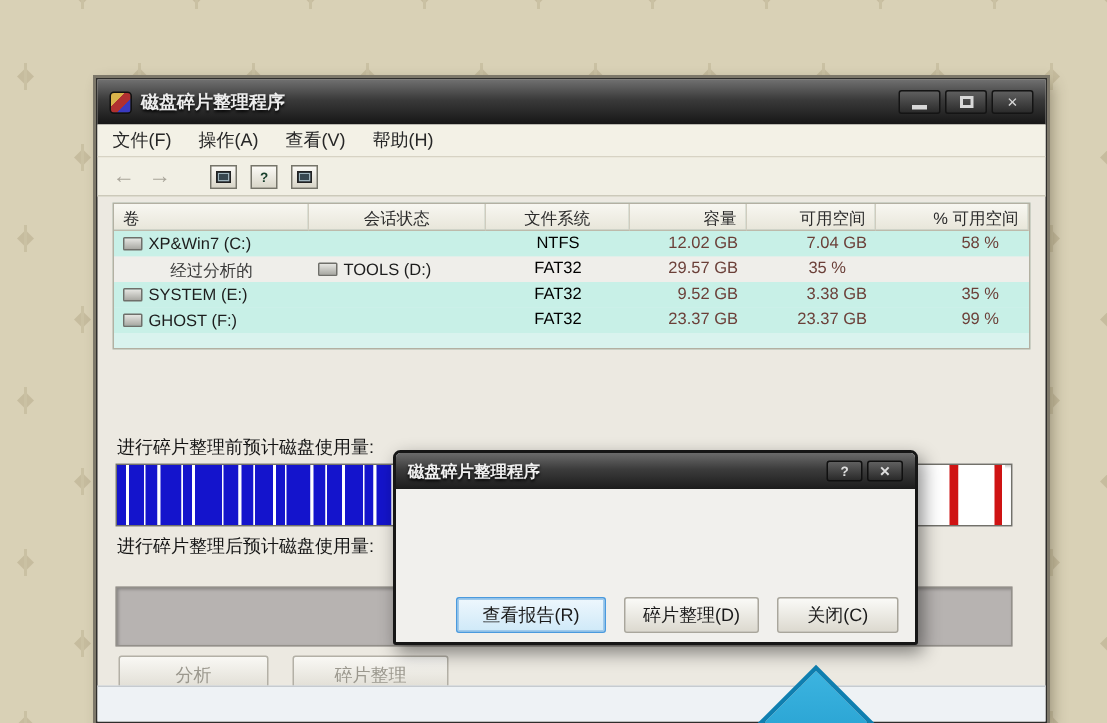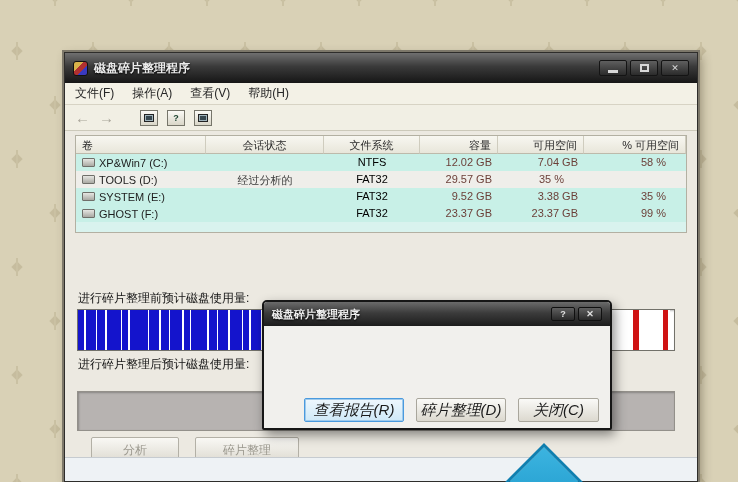--- a/index.html
+++ b/index.html
@@ -74,21 +74,21 @@
   .seg { height:100%; flex:0 0 auto; }
 
   .gray-bar { position:absolute; left:12px; top:338px; width:598px; height:40px;
               background:#b7b3b1; border:1px solid #93908a;
               box-shadow:inset 1px 1px 2px rgba(0,0,0,.25); }
 
   .action-btn { position:absolute; top:384px; height:26px; font-size:12px;
                 border:1px solid #b3b0a6; border-radius:2px;
                 background:linear-gradient(#f9f8f4,#dddad0);
                 color:#9b988e; display:flex; align-items:center; justify-content:center; }
-  .btn-analyze { left:26px; width:88px; }
+  .btn-analyze { left:14px; width:100px; }
   .btn-defrag  { left:130px; width:104px; }
 
   .divider { position:absolute; left:10px; top:422px; width:612px; height:2px;
              border-top:1px solid #c9c6b9; border-bottom:1px solid #fbfaf5; }
 
   .bottom-strip { position:absolute; left:0; bottom:0; width:100%; height:24px;
                   background:#eef2f5; border-top:1px solid #c6cbd0; }
 
   .teal-arrow { position:absolute; left:508px; top:458px; width:72px; height:72px;
                 background:linear-gradient(135deg,#3cb4e0,#1390c4);
@@ -103,24 +103,24 @@
                   padding:0 8px; gap:6px; }
   .dlg-title { color:#efefef; font-size:11px; font-weight:bold; text-shadow:0 1px 2px #000; }
   .dlg-controls { margin-left:auto; display:flex; gap:3px; }
   .dlg-btn-sm { width:24px; height:14px; background:linear-gradient(#606060,#2a2a2a);
                 border:1px solid #101010; border-radius:2px; color:#e0e0e0;
                 display:flex; align-items:center; justify-content:center;
                 font-size:9px; font-weight:bold; }
   .dlg-line { position:absolute; left:28px; color:#101010; }
   .dlg-line1 { top:38px; }
   .dlg-line2 { top:62px; font-weight:bold; }
-  .dlg-action { position:absolute; top:96px; height:24px; font-size:15px; color:#1a1a1a;
+  .dlg-action { position:absolute; top:96px; height:24px; font-size:12px; color:#1a1a1a;
                 border:1px solid #a9a69c; border-radius:2px;
                 background:linear-gradient(#fafaf7,#dcd9cf);
-                display:flex; align-items:center; justify-content:center;font-style:italic; }
+                display:flex; align-items:center; justify-content:center; }
   .dlg-b1 { left:40px; width:100px; border:1px solid #4a9ade;
             background:linear-gradient(#eef7fd,#cfe9f8);
             box-shadow:0 0 0 1px #9fcaec inset; }
   .dlg-b2 { left:152px; width:90px; }
   .dlg-b3 { left:254px; width:81px; }
 </style>
 </head>
 <body>
 
 <div class="stage">
@@ -281,25 +281,25 @@
             <span>XP&amp;Win7 (C:)</span>
           </div>
         <div class="cell c-center status-txt"></div>
         <div class="cell c-center">NTFS</div>
         <div class="cell c-right num">12.02 GB</div>
         <div class="cell c-right num">7.04 GB</div>
         <div class="cell c-pct num">58 %</div>
       </div>
 
       <div class="t-row row-alt">
+        <div class="cell c-center status-txt">经过分析的</div>
         <div class="cell vol-name">
             <span class="drive-icon"></span>
             <span>TOOLS (D:)</span>
           </div>
-        <div class="cell c-center status-txt">经过分析的</div>
         <div class="cell c-center">FAT32</div>
         <div class="cell c-right num">29.57 GB</div>
         <div class="cell c-pct num">35 %</div>
       </div>
 
       <div class="t-row row-cyan">
         <div class="cell vol-name">
             <span class="drive-icon"></span>
             <span>SYSTEM (E:)</span>
           </div>

